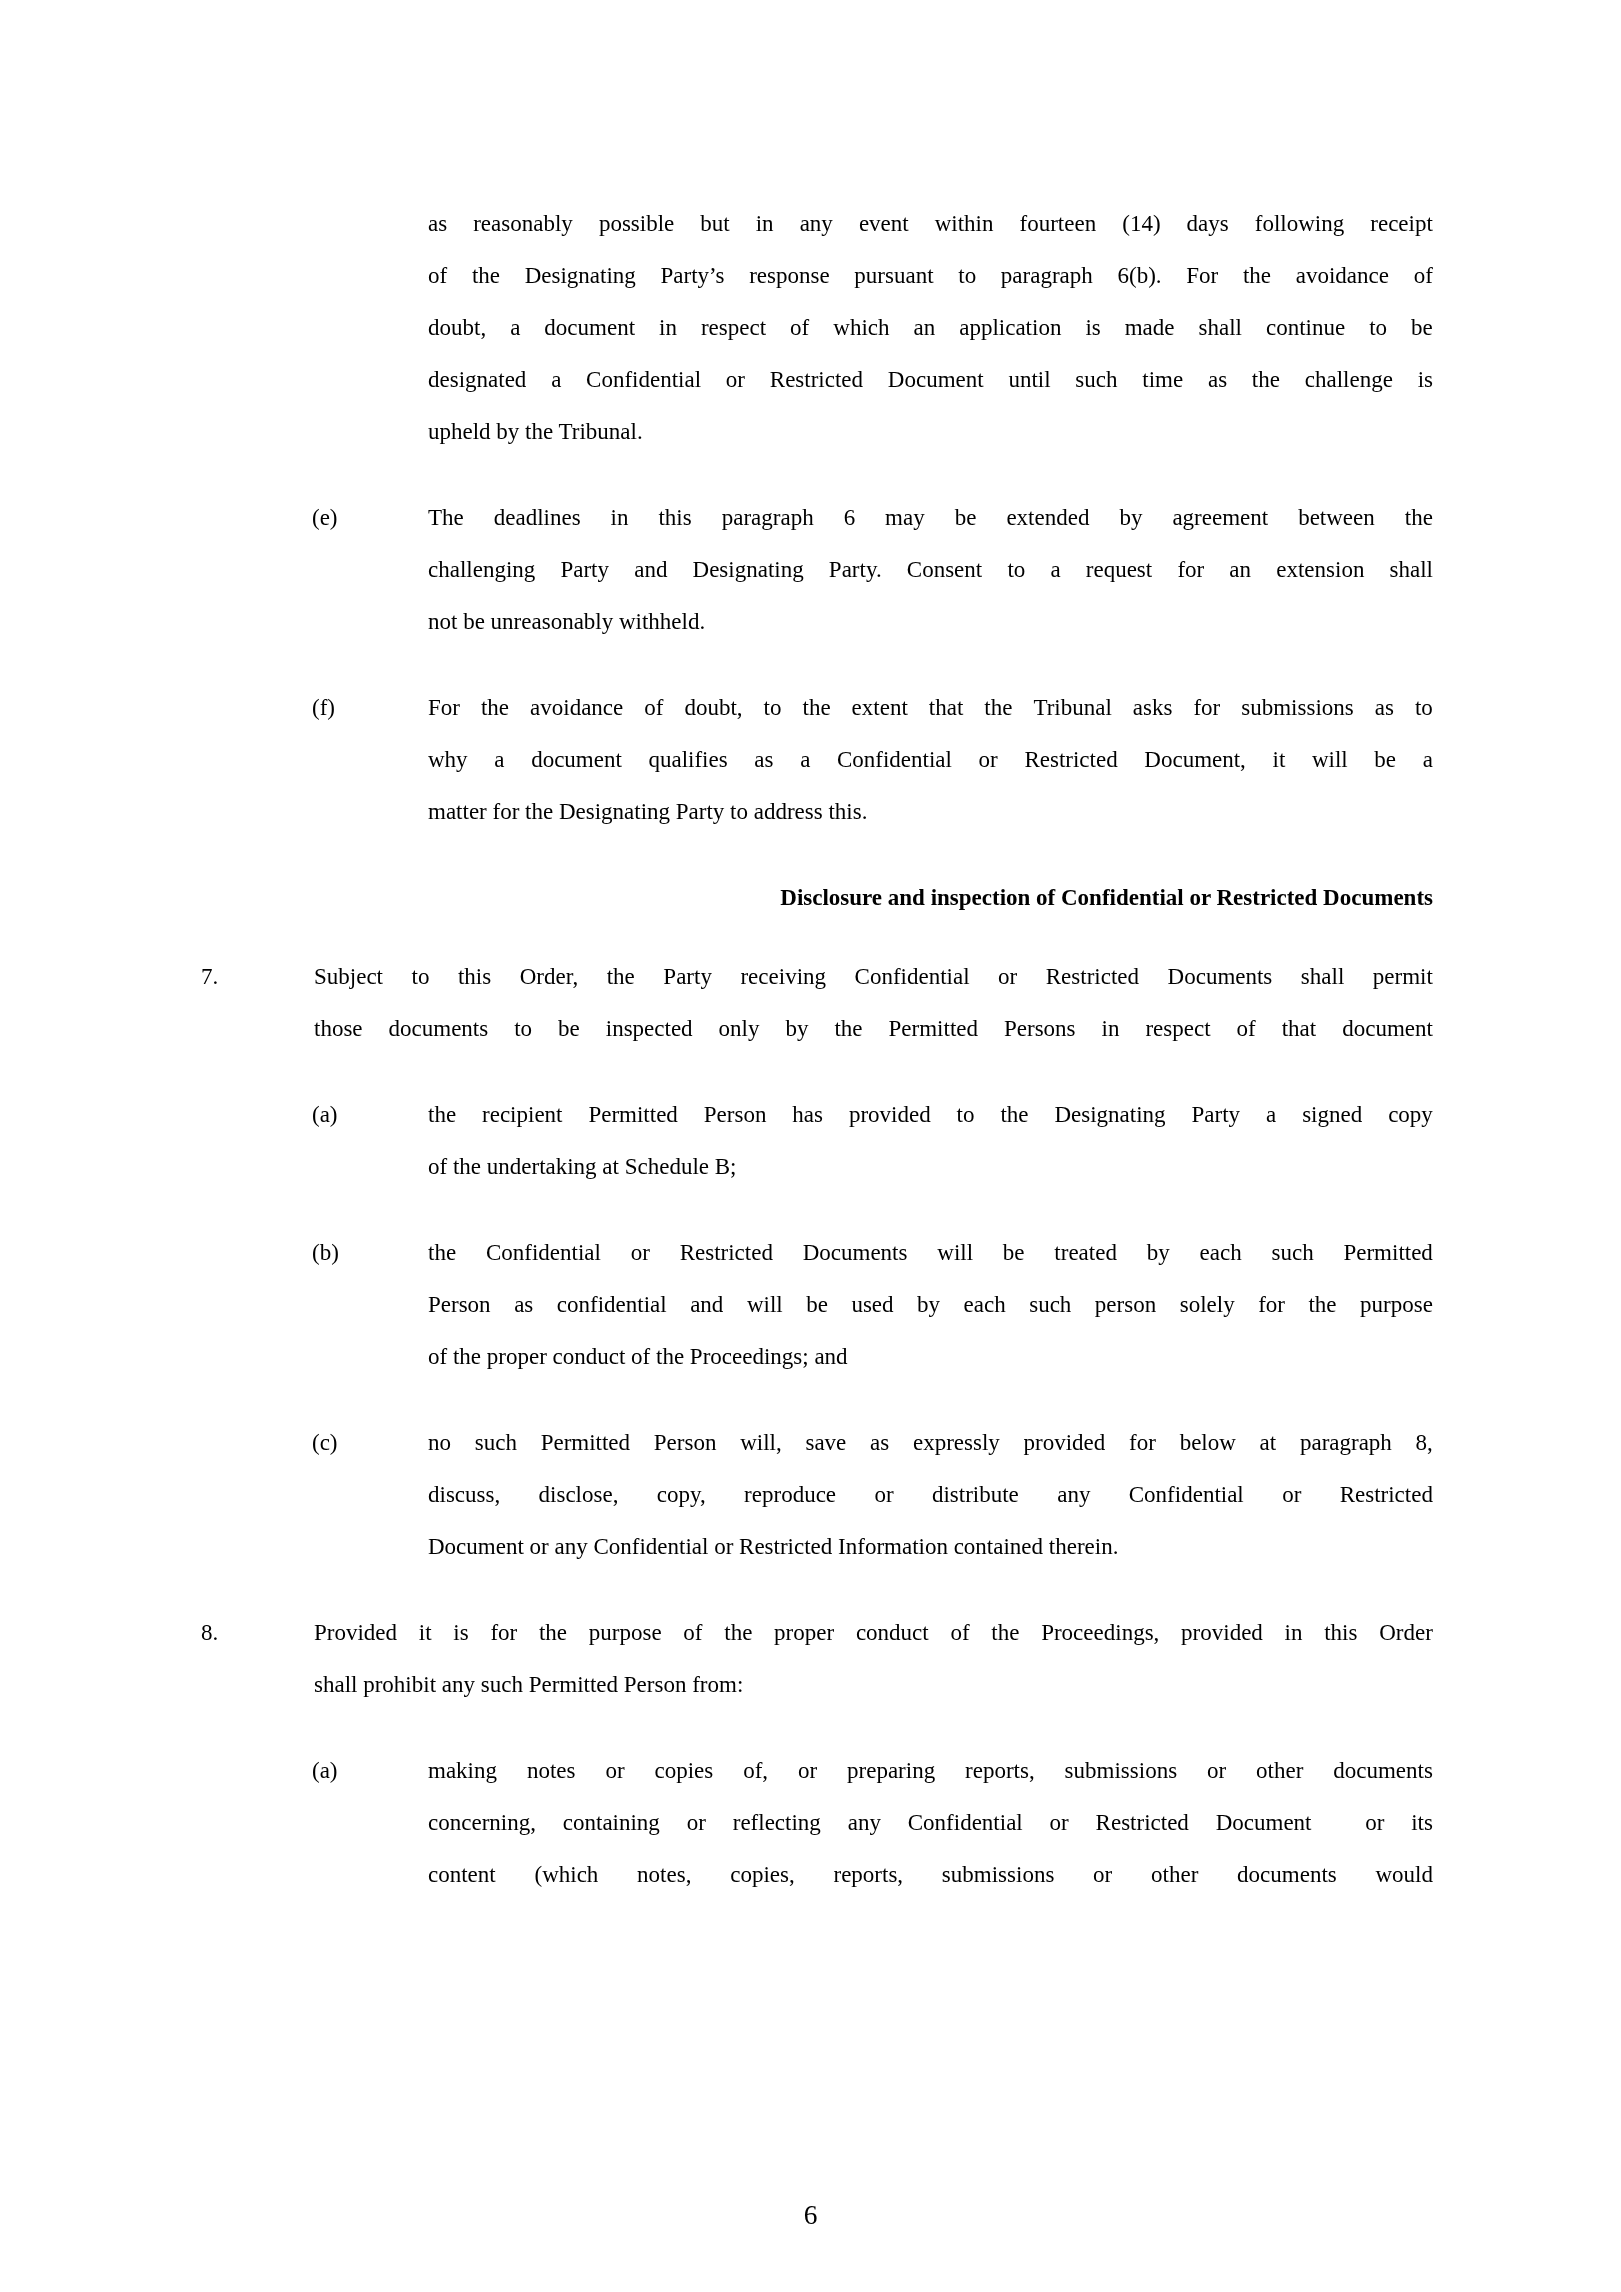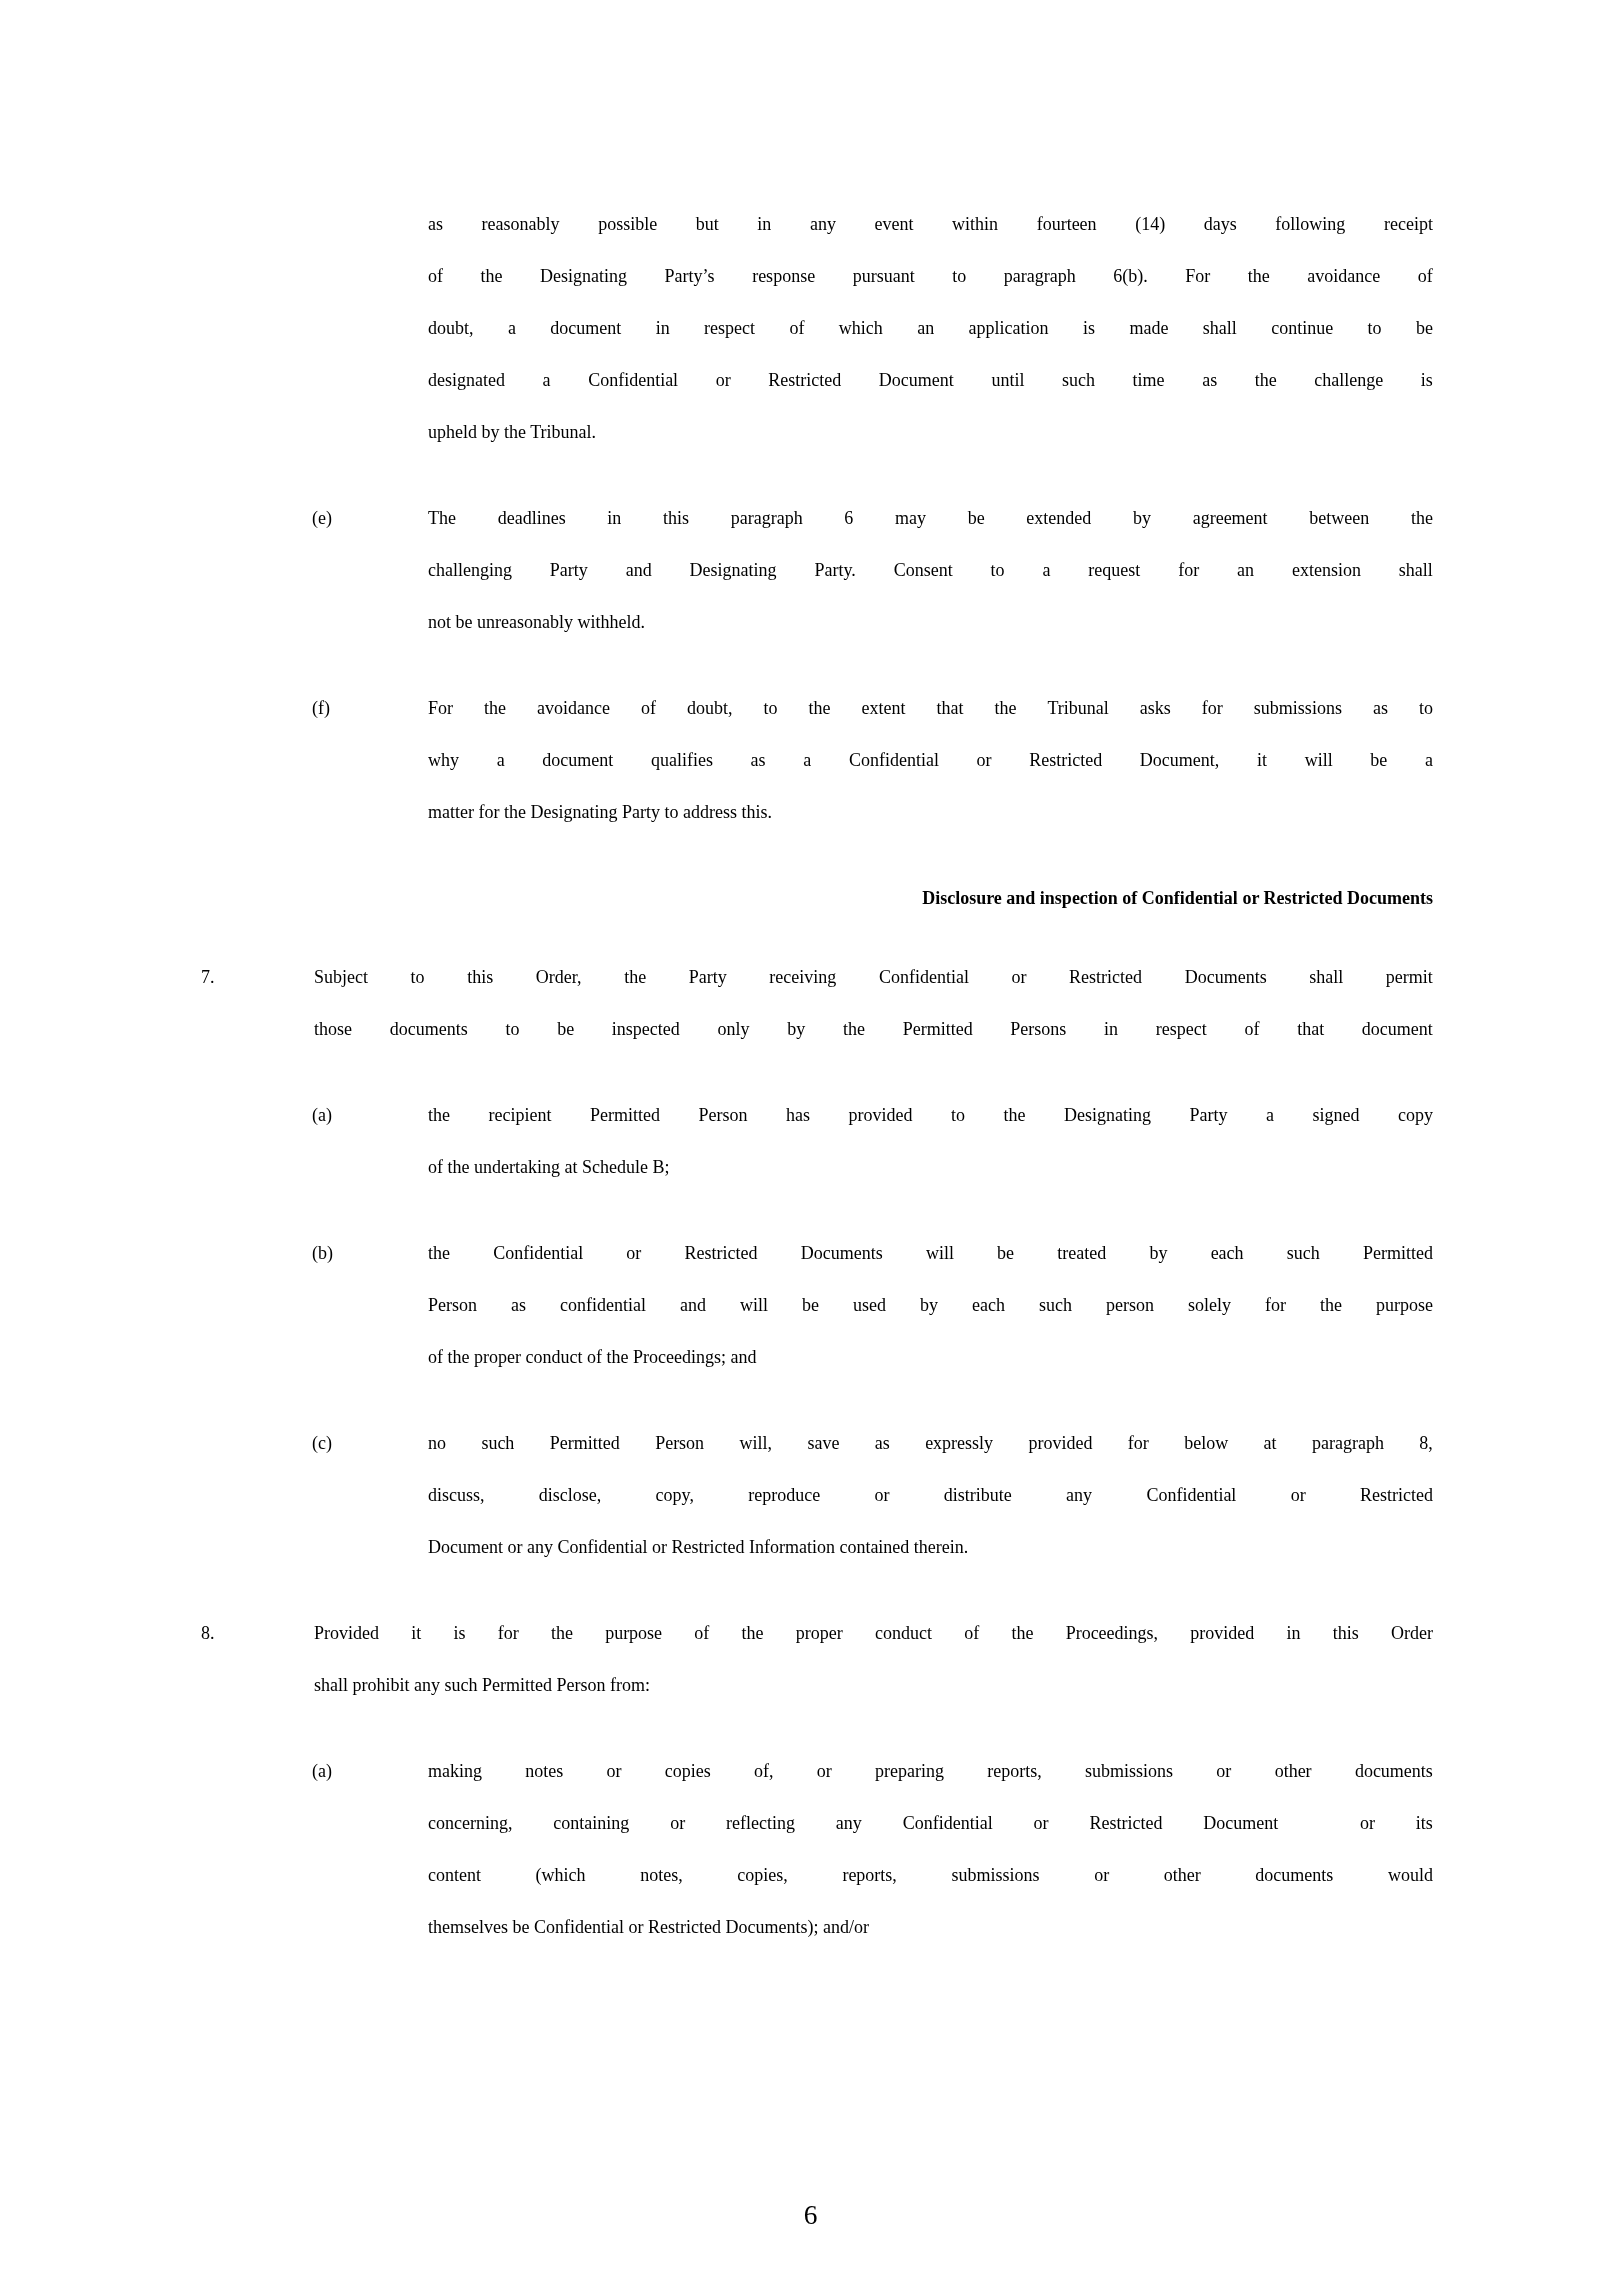--- a/index.html
+++ b/index.html
@@ -8,21 +8,21 @@
     font-family: "Liberation Serif", "DejaVu Serif", serif;
     color: #000000;
     position: relative;
     overflow: hidden;
   }
   .page { position: absolute; inset: 0; background: #ffffff; }
   .content {
     position: absolute;
     left: 201px; top: 198px;
     width: 1232px;
-    font-size: 18px;
+    font-size: 23px;
   }
   .para { position: relative; margin-bottom: 34px; }
   .para .label {
     position: absolute; left: 0; top: 0;
     line-height: 52px; white-space: nowrap;
   }
   .para.lettered .label { left: 111px; }
   .para .body { margin-left: 113px; }
   .para.lettered .body, .para.plain .body { margin-left: 227px; }
   .jline { line-height: 52px; min-height: 52px; text-align: left; }
@@ -387,21 +387,20 @@
             <span>(which</span>
             <span>notes,</span>
             <span>copies,</span>
             <span>reports,</span>
             <span>submissions</span>
             <span>or</span>
             <span>other</span>
             <span>documents</span>
             <span>would</span>
           </div>
-        <div class="jline last">themselves be Confidential or Restricted Documents); and/or</div>
       </div>
     </div>
 
   </div>
 
   <div class="page-number">6</div>
 </div>
 
 
 </body></html>

